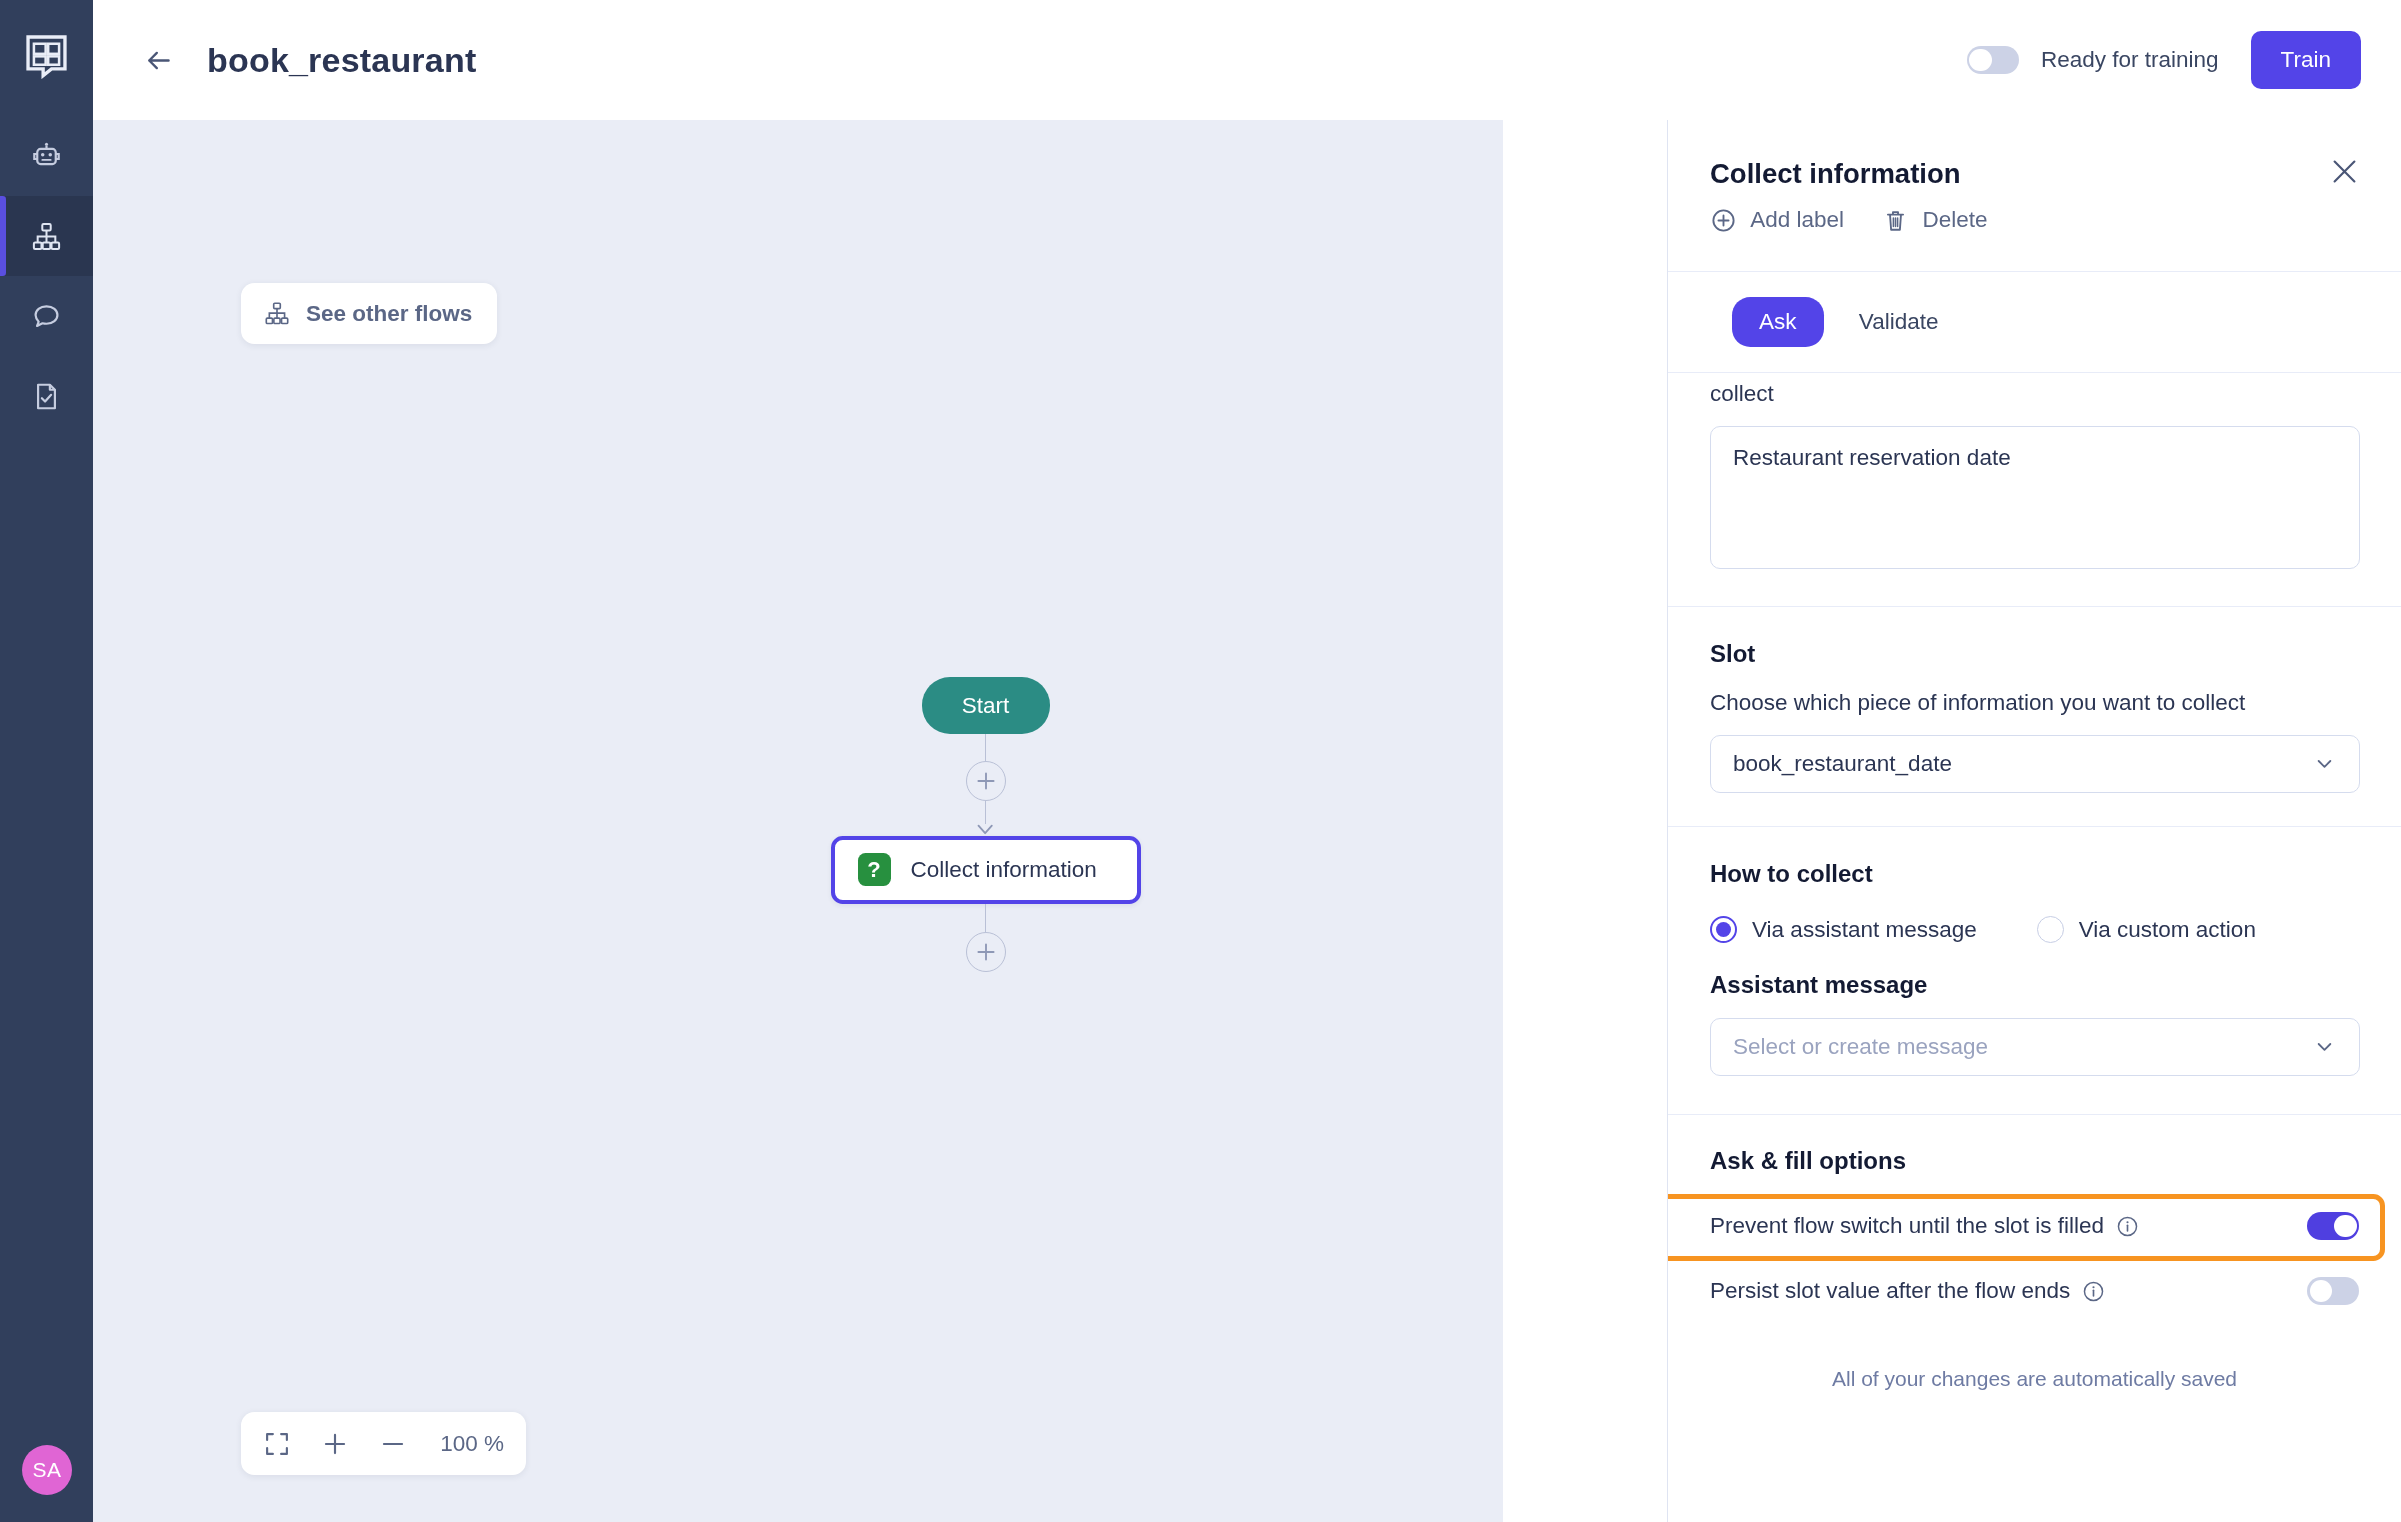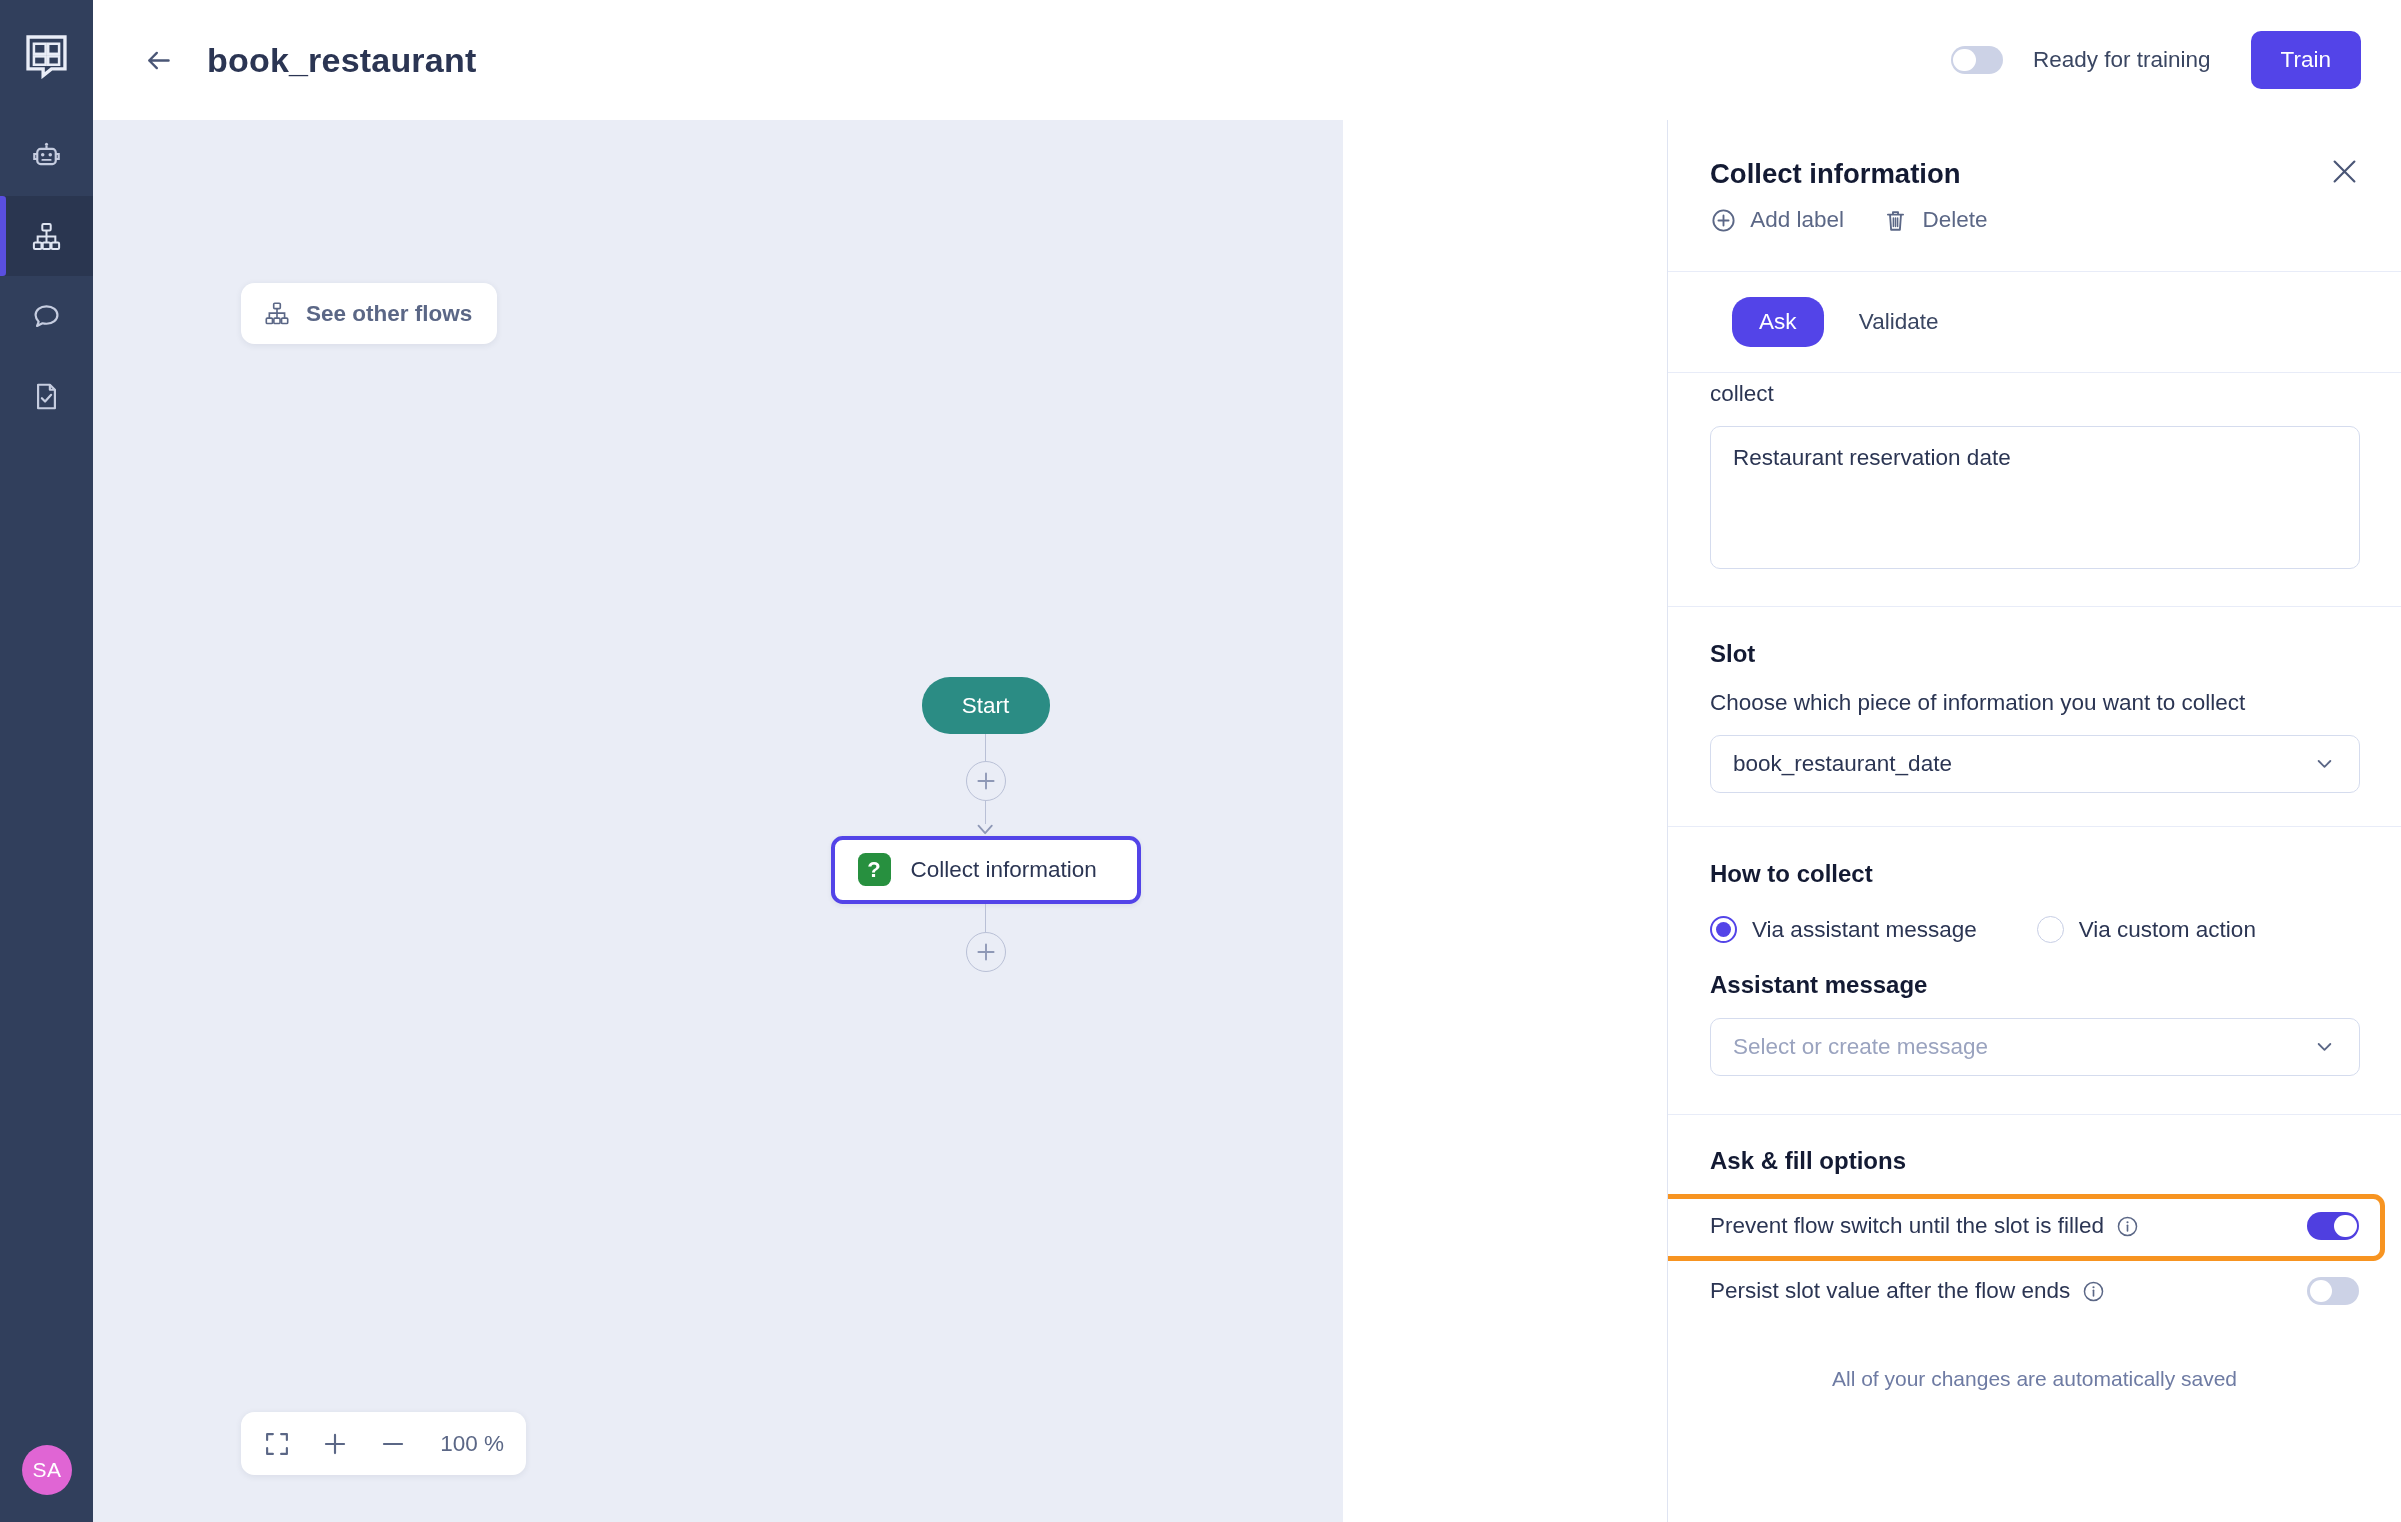--- a/index.html
+++ b/index.html
@@ -49,21 +49,21 @@
     height: 120px; background: #fff;
     display: flex; align-items: center;
     padding: 0 40px 0 47px;
     position: relative; z-index: 5;
   }
   .back-arrow { width: 37px; height: 37px; cursor: pointer; flex: 0 0 37px; }
   .page-title {
     font-size: 34px; font-weight: bold; color: #2b3553;
     margin-left: 30px; letter-spacing: 0.2px;
   }
-  .topbar-right { margin-left: auto; display: flex; align-items: center; gap: 12px; }
+  .topbar-right { margin-left: auto; display: flex; align-items: center; gap: 4px; }
 
   .switch {
     width: 52px; height: 27.5px; border-radius: 14px;
     background: #ccd2e6; position: relative; cursor: pointer; flex: 0 0 52px;
   }
   .switch .knob {
     position: absolute; top: 2.5px; left: 2.5px;
     width: 22.5px; height: 22.5px; border-radius: 50%;
     background: #fff;
   }
@@ -75,21 +75,21 @@
     margin-left: 28px;
     background: #5344e8; color: #fff;
     font-size: 22.5px; border: none; border-radius: 10px;
     padding: 16px 30px; cursor: pointer;
     font-family: "Liberation Sans", sans-serif;
   }
 
   
   .canvas {
     position: absolute; left: 0; top: 120px;
-    width: 1250px; height: 1402px;
+    width: 1410px; height: 1402px;
     background: #eaedf6;
     overflow: hidden;
   }
   .see-flows {
     position: absolute; left: 148px; top: 163px;
     background: #fff; border-radius: 13.3px;
     padding: 16.7px 25px 16.7px 22px;
     display: flex; align-items: center; gap: 15px;
     box-shadow: 0 1.7px 6.7px rgba(40,50,80,.08);
     cursor: pointer;

